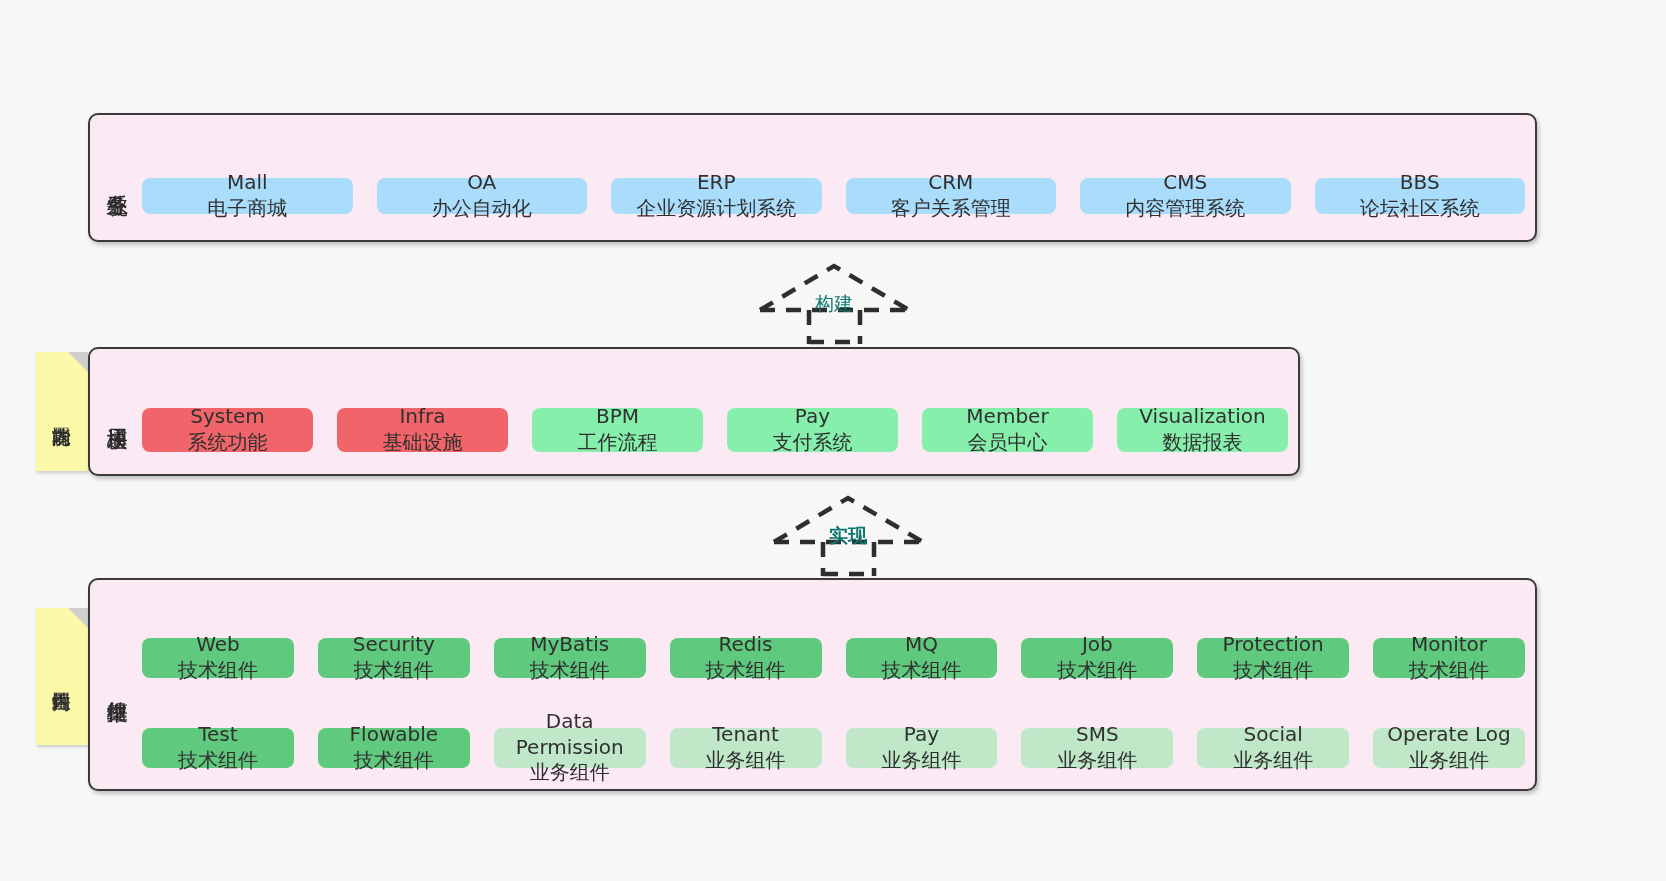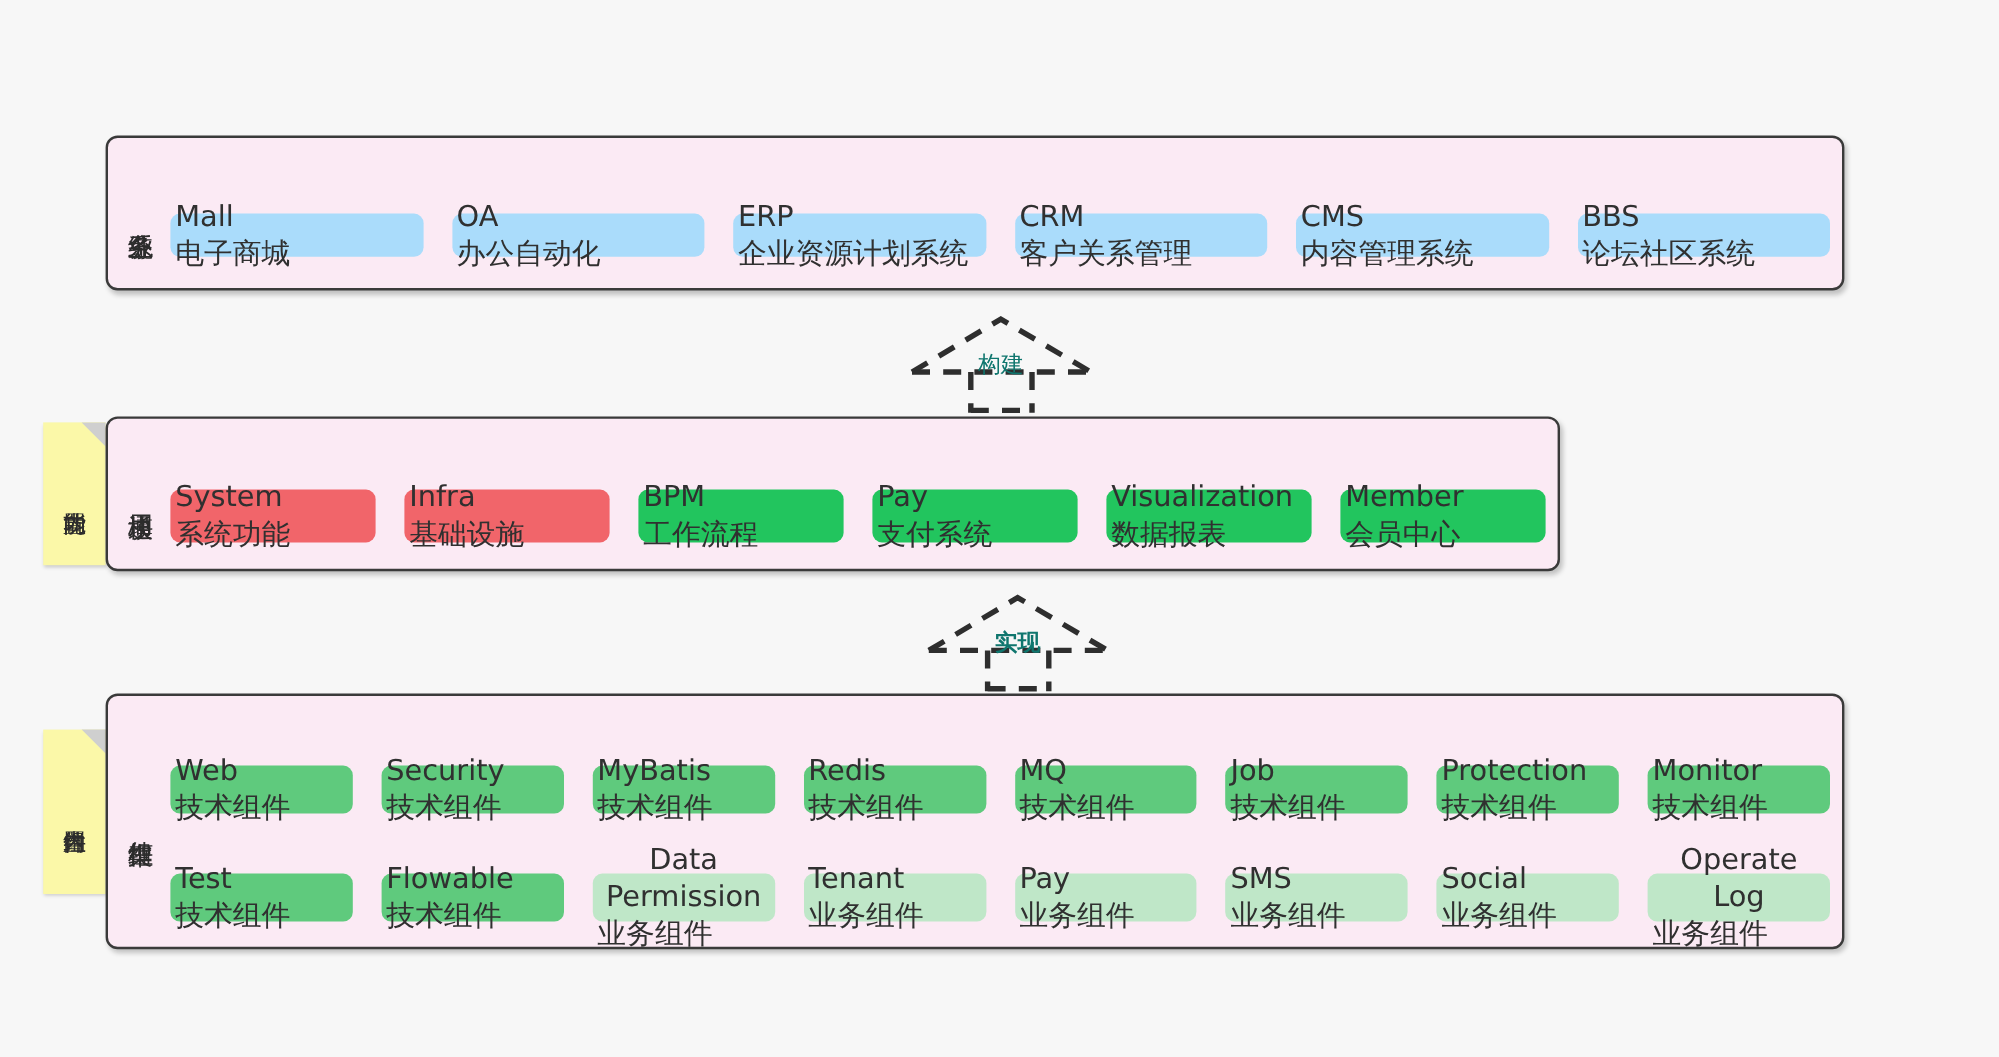--- a/index.html
+++ b/index.html
@@ -54,36 +54,36 @@
   }
   .row {
     display: flex;
     gap: 24px;
   }
   .card {
     flex: 1 1 0;
     border-radius: 8px;
     display: flex;
     flex-direction: column;
-    align-items: flex-start;
+    align-items: center;
     justify-content: center;
     text-align: center;
     color: #303030;
-    font-size: 24px;
+    font-size: 20px;
     line-height: 1.28;
     padding: 6px 4px;
     font-family: "DejaVu Sans", sans-serif;
     margin-top: 36px;
   }
   .card .ln { display: block; white-space: normal; }
 
   
   .c-blue       { background: #aadcfb; }
   .c-red        { background: #f1656a; }
-  .c-pink       { background: #22c55e; }
+  .c-pink       { background: #86efac; }
   .c-green      { background: #5fca7d; }
   .c-greenlight { background: #bfe7c8; }
 
   
   #layer-business { left: 88px;  top: 113px; width: 1449px; height: 129px; }
   #layer-modules  { left: 88px;  top: 347px; width: 1212px; height: 129px; }
   #layer-frame    { left: 88px;  top: 578px; width: 1449px; height: 213px; }
 
   #layer-business .row { height: 72px; }
   #layer-modules  .row { height: 80px; }
@@ -197,26 +197,26 @@
           </div>
           <div class="card c-pink">
             <span class="ln">BPM</span>
             <span class="ln">工作流程</span>
           </div>
           <div class="card c-pink">
             <span class="ln">Pay</span>
             <span class="ln">支付系统</span>
           </div>
           <div class="card c-pink">
+            <span class="ln">Member</span>
+            <span class="ln">会员中心</span>
+          </div>
+          <div class="card c-pink">
             <span class="ln">Visualization</span>
             <span class="ln">数据报表</span>
-          </div>
-          <div class="card c-pink">
-            <span class="ln">Member</span>
-            <span class="ln">会员中心</span>
           </div>
         </div>
     </div>
   </div>
 
   <div class="arrow" id="arrow-impl">
     <svg width="165" height="86" viewBox="0 0 165 86">
       <path d="M 8 52 L 82 8 L 157 52" fill="none" stroke="#2e2e2e" stroke-width="4.5" stroke-dasharray="15,11" stroke-linecap="butt"></path>
       <path d="M 8 52 L 157 52" fill="none" stroke="#2e2e2e" stroke-width="4.5" stroke-dasharray="15,11"></path>
       <path d="M 57 52 L 57 86 M 108 52 L 108 86 M 57 84 L 108 84" fill="none" stroke="#2e2e2e" stroke-width="4.5" stroke-dasharray="15,11"></path>

